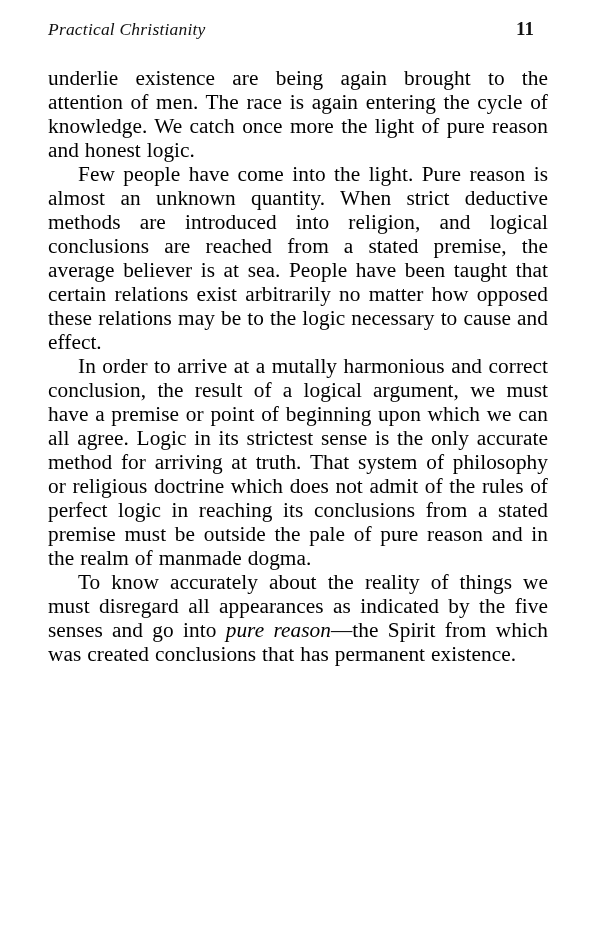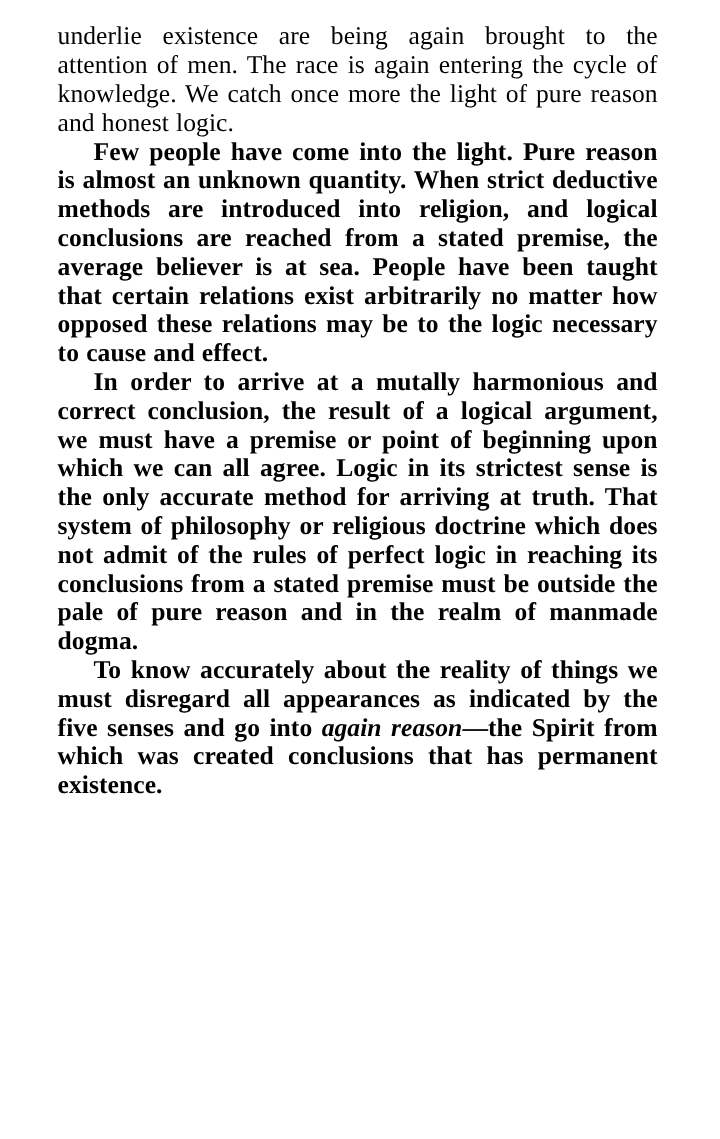--- a/index.html
+++ b/index.html
@@ -51,38 +51,41 @@
     text-justify: inter-word;
     color: #000000;
     letter-spacing: 0.05px;
   }
   .body-text p {
     margin: 0;
     text-indent: 0;
   }
   .body-text p.indent {
     text-indent: 30px;
-    font-weight: bold;
   }
   .body-text i {
     font-style: italic;
   }
   
   .body-text p {
     word-spacing: 0.6px;
   }
 </style>
 </head>
 <body>
 
 <div class="page">
 
+  <div class="running-head">
+    <div class="running-title">Practical Christianity</div>
+    <div class="page-number">11</div>
+  </div>
 
   <div class="body-text">
     <p>underlie existence are being again brought to the attention of men. The race is again entering the cycle of knowledge. We catch once more the light of pure reason and honest logic.</p>
     <p class="indent">Few people have come into the light. Pure reason is almost an unknown quantity. When strict deductive methods are introduced into religion, and logical conclusions are reached from a stated premise, the average believer is at sea. People have been taught that certain relations exist arbitrarily no matter how opposed these relations may be to the logic necessary to cause and effect.</p>
     <p class="indent">In order to arrive at a mutally harmonious and correct conclusion, the result of a logical argument, we must have a premise or point of beginning upon which we can all agree. Logic in its strictest sense is the only accurate method for arriving at truth. That system of philosophy or religious doctrine which does not admit of the rules of perfect logic in reaching its conclusions from a stated premise must be outside the pale of pure reason and in the realm of manmade dogma.</p>
     <p class="indent">
-      <span>To know accurately about the reality of things we must disregard all appearances as indicated by the five senses and go into </span><i>again reason</i><span>—the Spirit from which was created conclusions that has permanent existence.</span>
+      <span>To know accurately about the reality of things we must disregard all appearances as indicated by the five senses and go into </span><i>pure reason</i><span>—the Spirit from which was created conclusions that has permanent existence.</span>
     </p>
   </div>
 
 </div>
 
 </body></html>

